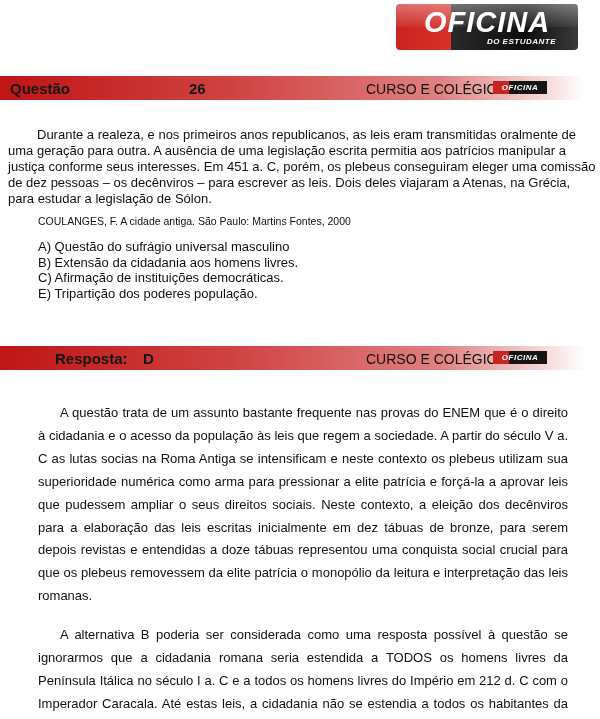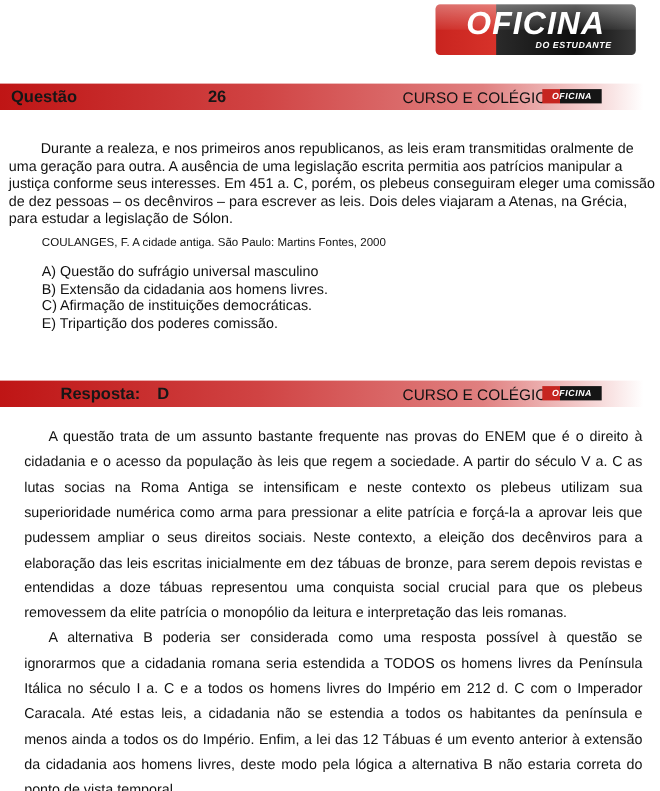--- a/index.html
+++ b/index.html
@@ -30,21 +30,21 @@
            line-height: 16px; color: #111; margin: 0; }
   .para1 .indent { display: inline-block; width: 29px; }
 
   .citation { position: absolute; left: 38px; top: 215px; font-size: 10.5px; color: #111; margin: 0; text-align: right; }
 
   .options { position: absolute; left: 38px; top: 239px; margin: 0; padding: 0; list-style: none;
              font-size: 13px; line-height: 15.5px; color: #111; }
 
   .answer { position: absolute; left: 22px; top: 386px; width: 562px; font-size: 13px;
             line-height: 22.9px; color: #111; text-align: justify; margin: 0; }
-  .answer p { margin: 0; text-indent: 22px; }
+  .answer p { margin: 16px; text-indent: 22px; }
 </style>
 </head>
 <body>
 
 <div class="logo">
   <div class="shine"></div>
   <div class="brand">OFICINA</div>
   <div class="sub">DO ESTUDANTE</div>
 </div>
 
@@ -56,21 +56,21 @@
 </div>
 
 <p class="para1"><span class="indent"></span><span>Durante a realeza, e nos primeiros anos republicanos, as leis eram transmitidas oralmente de uma geração para outra. A ausência de uma legislação escrita permitia aos patrícios manipular a justiça conforme  seus interesses. Em 451 a. C, porém, os plebeus conseguiram eleger uma comissão de dez pessoas – os decênviros – para escrever as leis. Dois deles viajaram a Atenas, na Grécia, para estudar a legislação de Sólon.</span></p>
 
 <p class="citation">COULANGES, F. A cidade antiga. São Paulo: Martins Fontes, 2000</p>
 
 <ul class="options">
   <li>A) Questão do sufrágio universal masculino</li>
   <li>B) Extensão da cidadania aos homens livres.</li>
   <li>C) Afirmação de instituições democráticas.</li>
-  <li>E) Tripartição dos poderes comissão.</li>
+  <li>E) Tripartição dos poderes população.</li>
 </ul>
 
 <div class="bar" style="top:346px;">
   <span class="label" style="left:55px;">Resposta:</span>
   <span class="label" style="left:143px;">D</span>
   <span class="curso">CURSO E COLÉGIO</span>
   <span class="minilogo">OFICINA</span>
 </div>
 
 <div class="answer">

